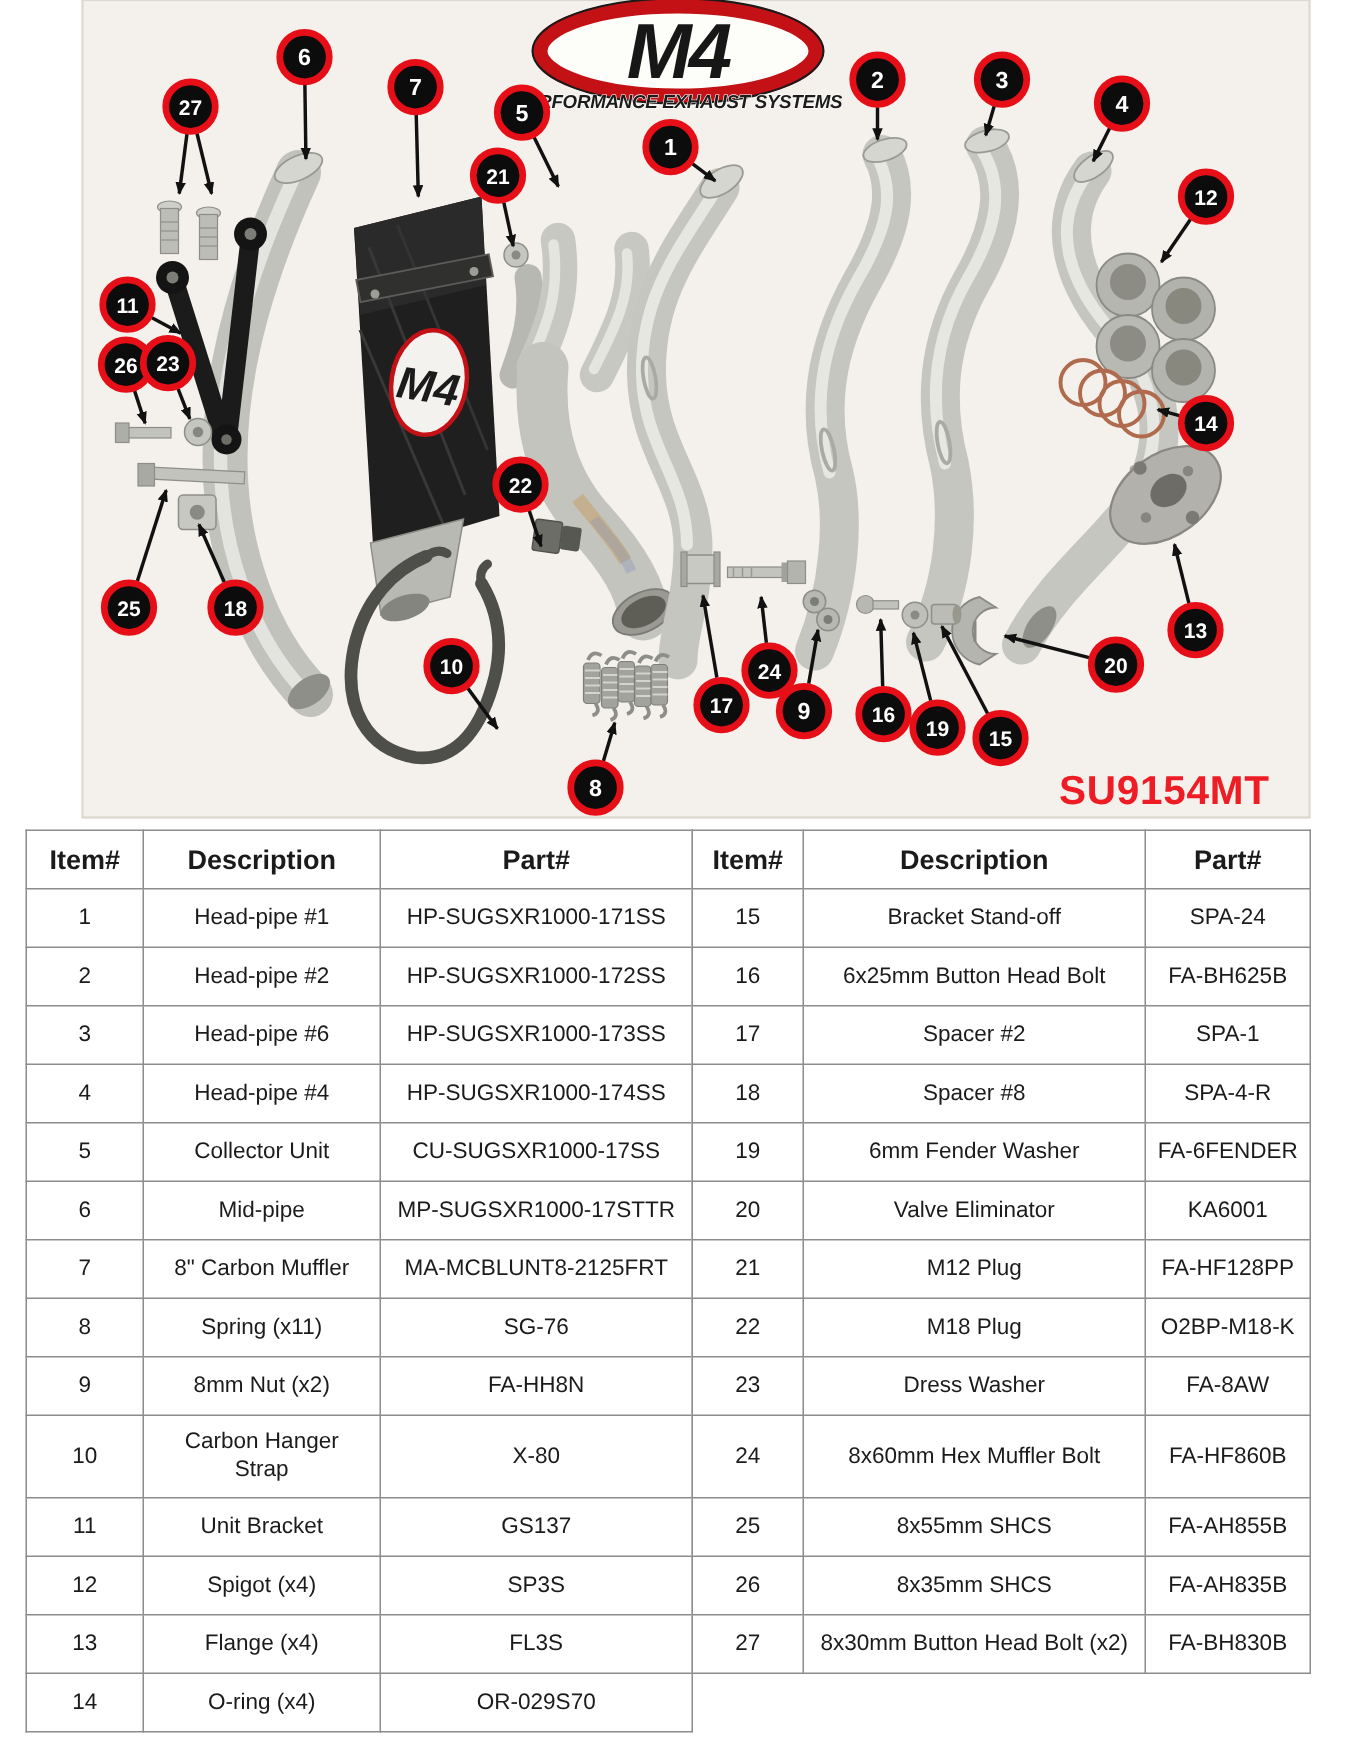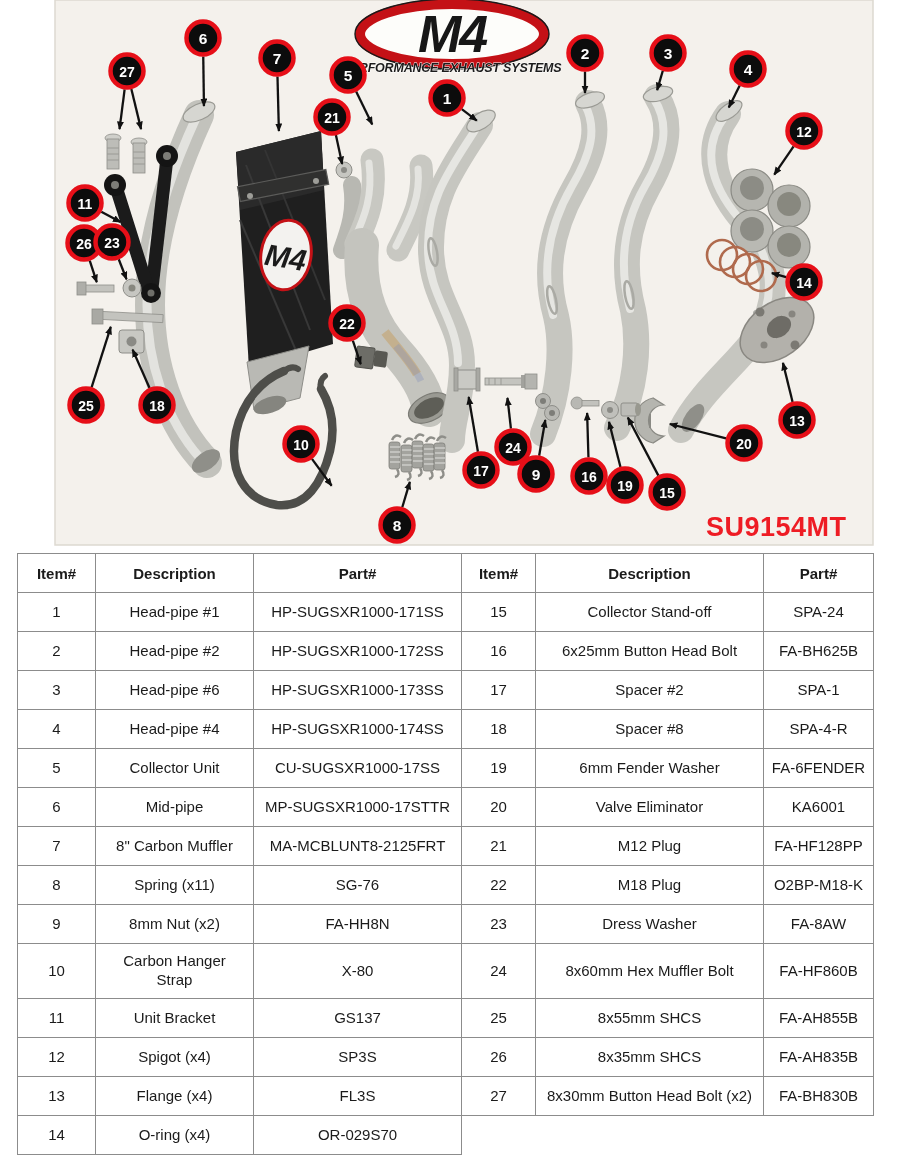--- a/index.html
+++ b/index.html
@@ -4,21 +4,21 @@
 <style>
   html,body{margin:0;padding:0;background:#ffffff;}
   body{width:900px;height:1164px;font-family:"Liberation Sans",sans-serif;position:relative;overflow:hidden;}
   .stage{position:absolute;top:0;left:0;width:900px;height:1164px;}
   #diagram-svg{position:absolute;top:0;left:0;}
   
   table.parts{position:absolute;border-collapse:collapse;table-layout:fixed;background:#fff;color:#1b1b1b;}
   #left-table{left:17px;top:553px;}
   #right-table{left:461px;top:553px;}
   table.parts th, table.parts td{border:1px solid #8c8c8c;text-align:center;vertical-align:middle;padding:2px 4px;overflow:hidden;}
-  table.parts th{font-size:15px;font-weight:bold;height:34px;}
+  table.parts th{font-size:18px;font-weight:bold;height:34px;}
   table.parts td{font-size:15px;height:34px;white-space:pre-line;line-height:1.25;}
   table.parts tbody tr:nth-child(10) td{height:50px;}
   #left-table col.c-item{width:78px;}  #left-table col.c-desc{width:158px;}  #left-table col.c-part{width:208px;}
   #right-table col.c-item{width:74px;} #right-table col.c-desc{width:228px;} #right-table col.c-part{width:110px;}
   
   .kit-num{font-family:"Liberation Sans",sans-serif;font-weight:bold;font-size:27px;fill:#ee1c24;letter-spacing:.5px;}
   .callout-num{font-family:"Liberation Sans",sans-serif;font-weight:bold;fill:#ffffff;text-anchor:middle;}
   .logo-m4{font-family:"Liberation Sans",sans-serif;font-weight:bold;font-style:italic;font-size:52px;fill:#171717;text-anchor:middle;letter-spacing:-2px;}
   .logo-tag{font-family:"Liberation Sans",sans-serif;font-weight:bold;font-style:italic;font-size:12.5px;fill:#1c1c1c;text-anchor:middle;letter-spacing:-.2px;paint-order:stroke;stroke:#ffffff;stroke-width:.8px;}
 </style>
@@ -469,21 +469,21 @@
     <thead>
       <tr>
         <th>Item#</th>
         <th>Description</th>
         <th>Part#</th>
       </tr>
     </thead>
     <tbody id="right-tbody">
         <tr>
           <td>15</td>
-          <td>Collector Stand-off</td>
+          <td>Bracket Stand-off</td>
           <td>SPA-24</td>
         </tr>
         <tr>
           <td>16</td>
           <td>6x25mm Button Head Bolt</td>
           <td>FA-BH625B</td>
         </tr>
         <tr>
           <td>17</td>
           <td>Spacer #2</td>

